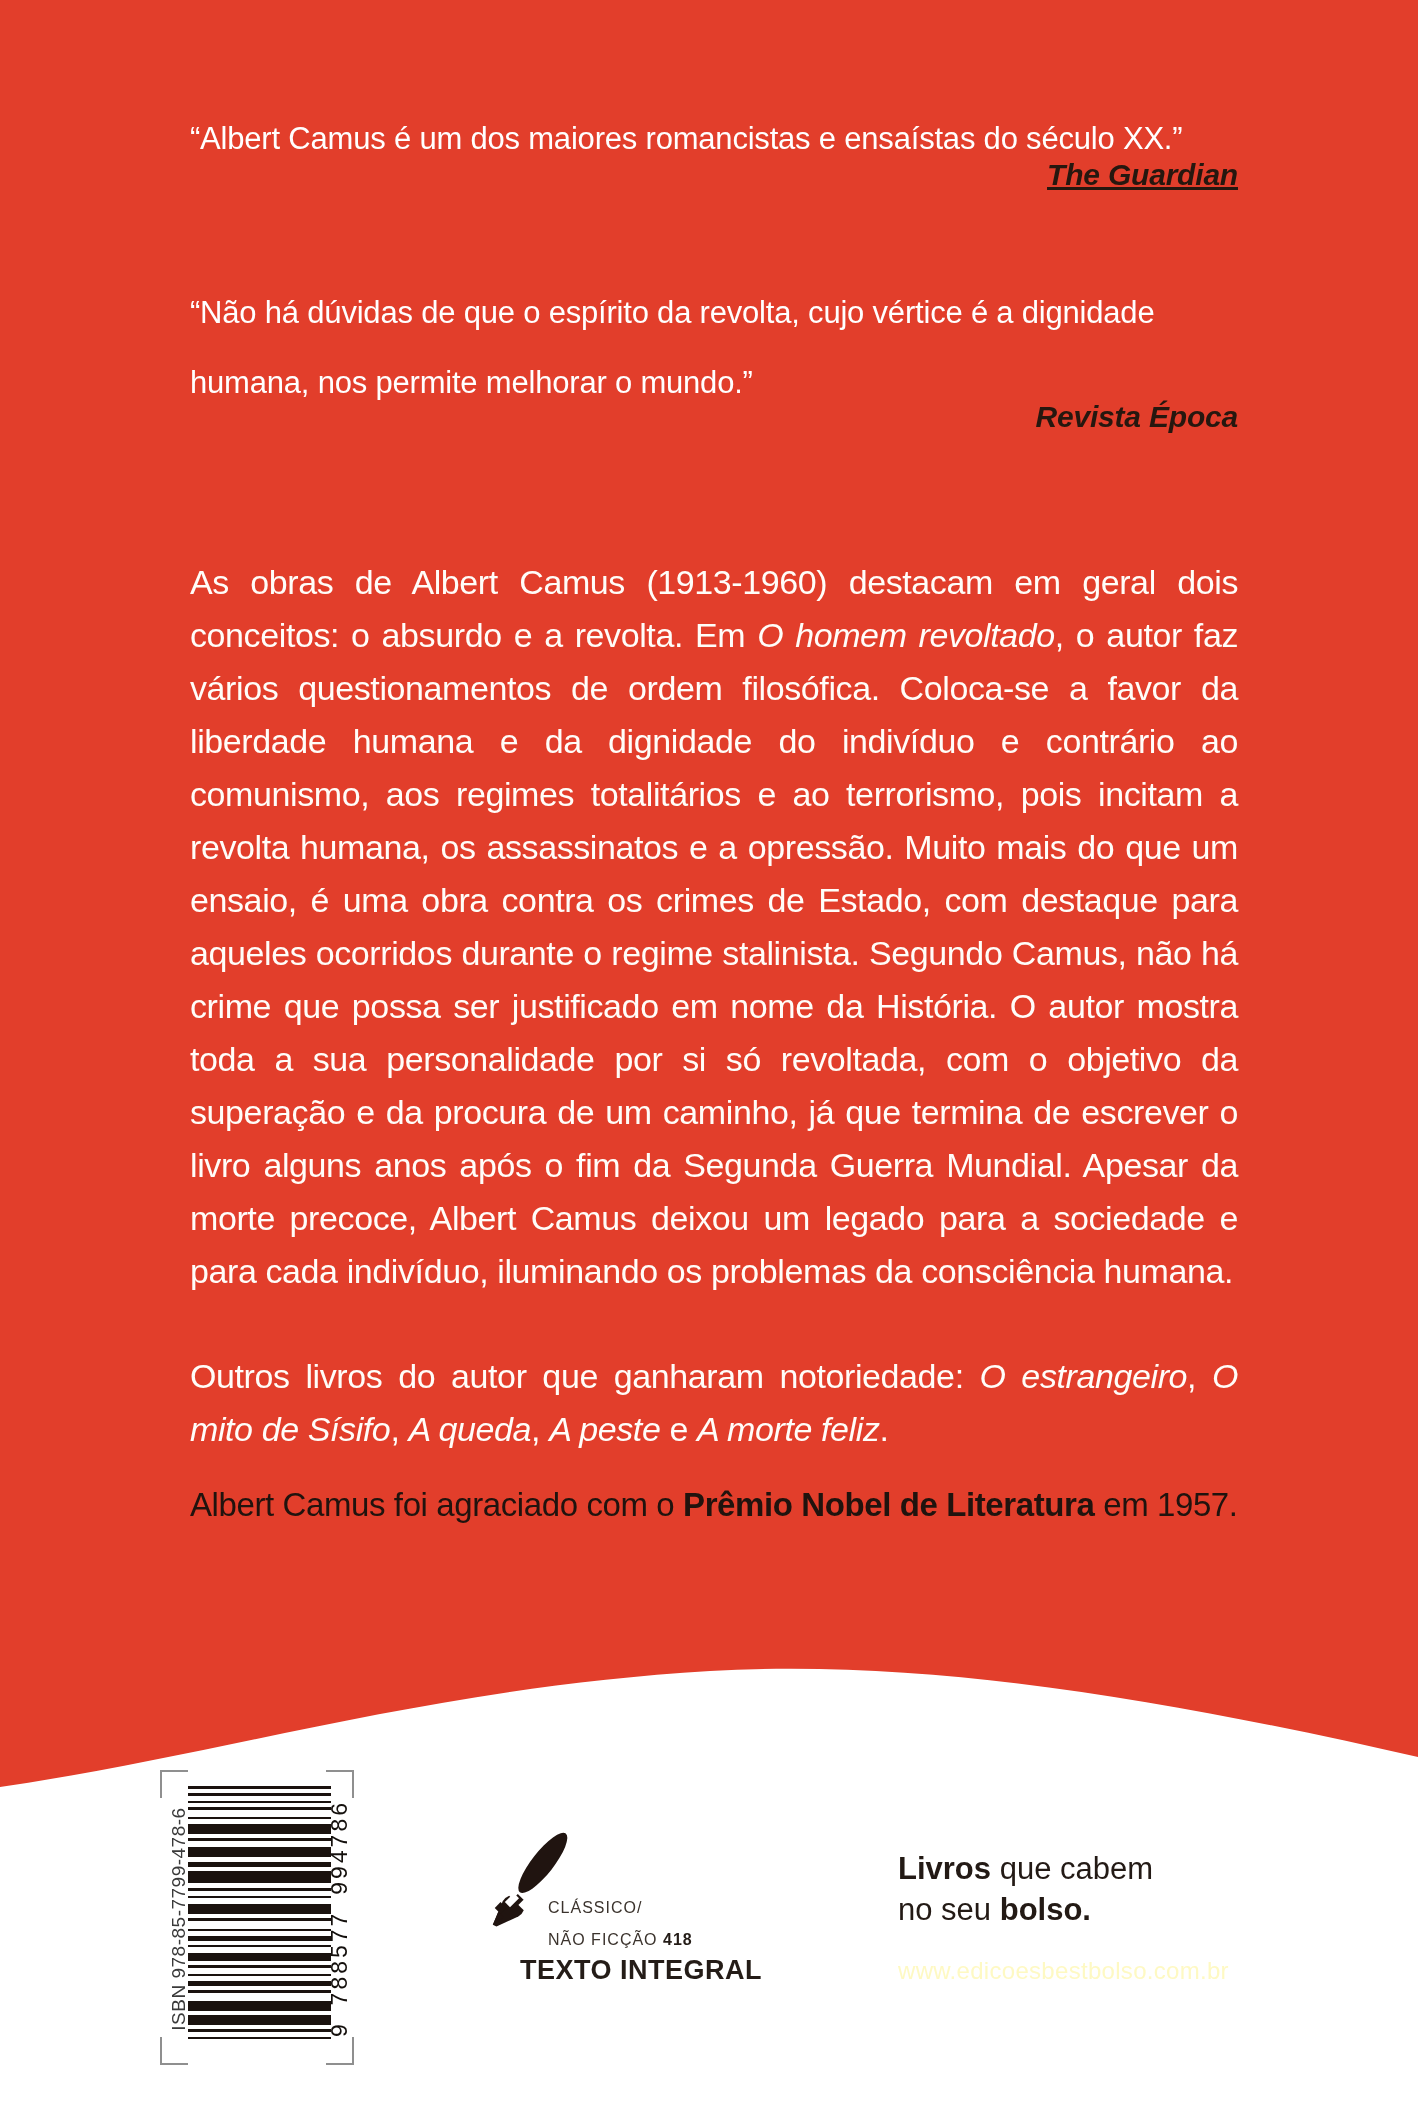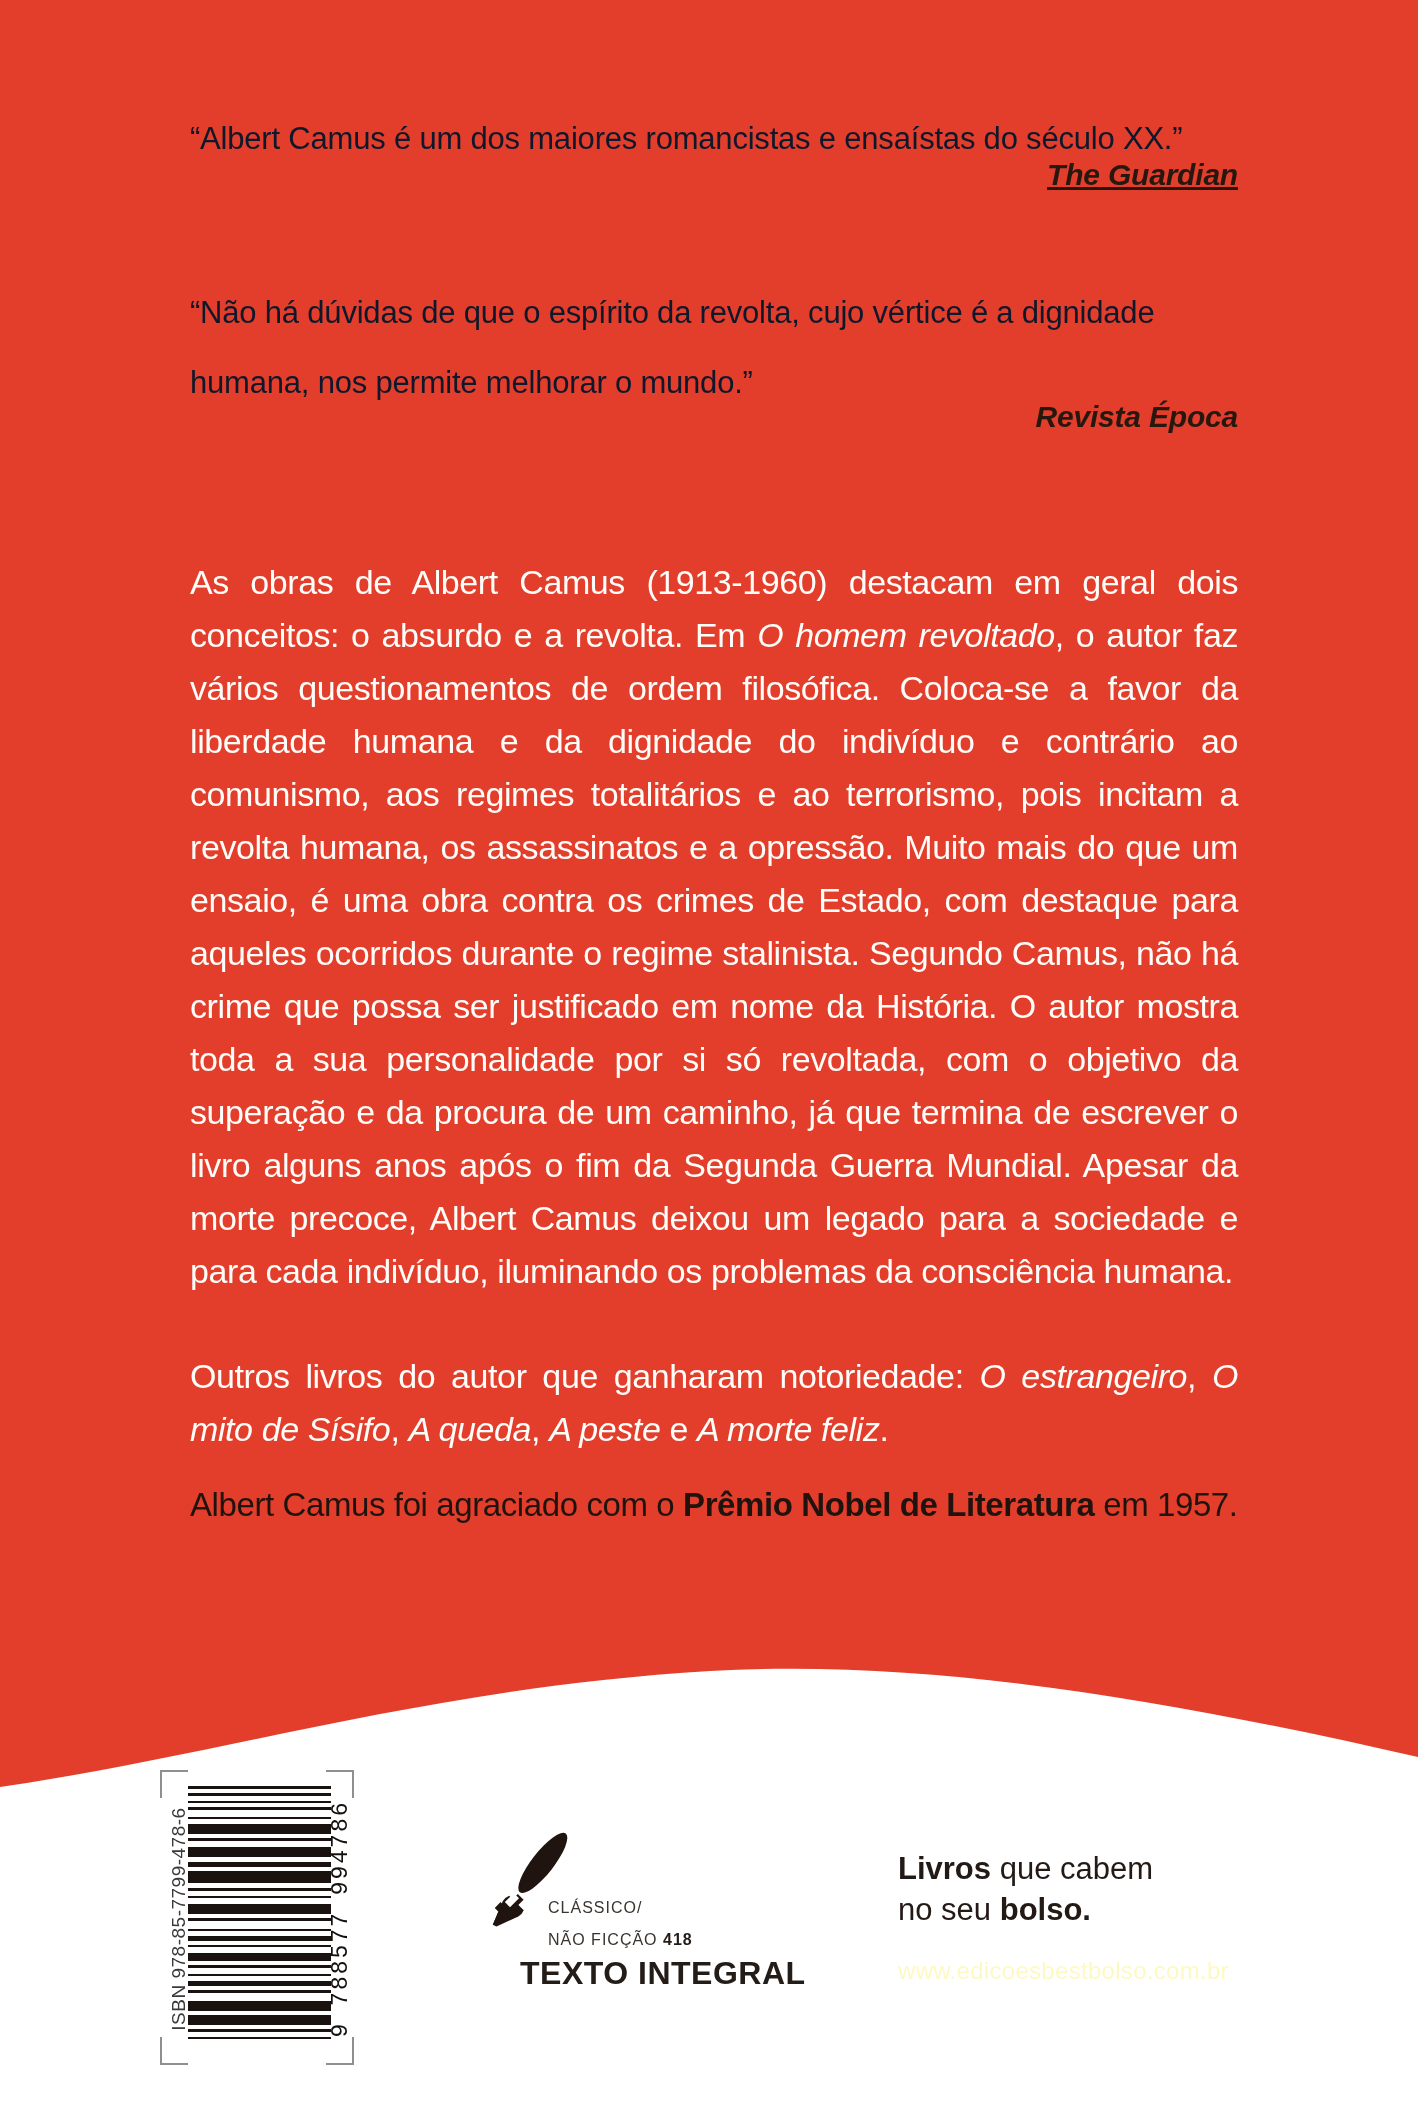--- a/index.html
+++ b/index.html
@@ -6,21 +6,21 @@
   .canvas{
     position:relative;
     width:1418px;height:2126px;
     background:#e23e2b;
     overflow:hidden;
     font-family:"Liberation Sans", sans-serif;
   }
   
   .blk{position:absolute;left:190px;right:180px;}
   .quote{
-    color:#0f172a;font-size:31px;line-height:70px;
+    color:#ffffff;font-size:31px;line-height:70px;
     letter-spacing:-0.2px;
   }
   .q1{top:104px;}
   .q2{top:278px;}
   .attrib{
     position:absolute;right:180px;text-align:right;
     color:#26170f;font-size:30px;font-weight:bold;font-style:italic;
     letter-spacing:-0.2px;
   }
   .a1{top:158px;text-decoration:underline;}
@@ -56,21 +56,21 @@
     transform:rotate(-90deg);
   }
   .isbn-v{left:-106px;top:138px;font-size:19px;letter-spacing:0.5px;color:#3a3a3a;}
   .digits-v{left:56px;top:136px;font-family:"Liberation Mono",monospace;
             font-size:23px;letter-spacing:2px;color:#14100d;}
 
   
   .pen{left:484px;top:1832px;width:94px;height:100px;}
   .cat{left:548px;top:1892px;color:#3b332d;font-size:16px;line-height:32px;letter-spacing:1px;}
   .cat .seg-b{color:#241c17;}
-  .texto{left:520px;top:1955px;color:#241c17;font-size:32px;font-weight:bold;letter-spacing:0.5px;}
+  .texto{left:520px;top:1955px;color:#241c17;font-size:27px;font-weight:bold;letter-spacing:0.5px;}
 
   
   .tagline{left:898px;top:1848px;color:#231a15;font-size:31px;line-height:41px;}
   .website{left:898px;top:1957px;color:#fef9c3;font-size:24px;letter-spacing:0.3px;}
 </style>
 </head>
 <body>
 
 <div class="canvas">
 

